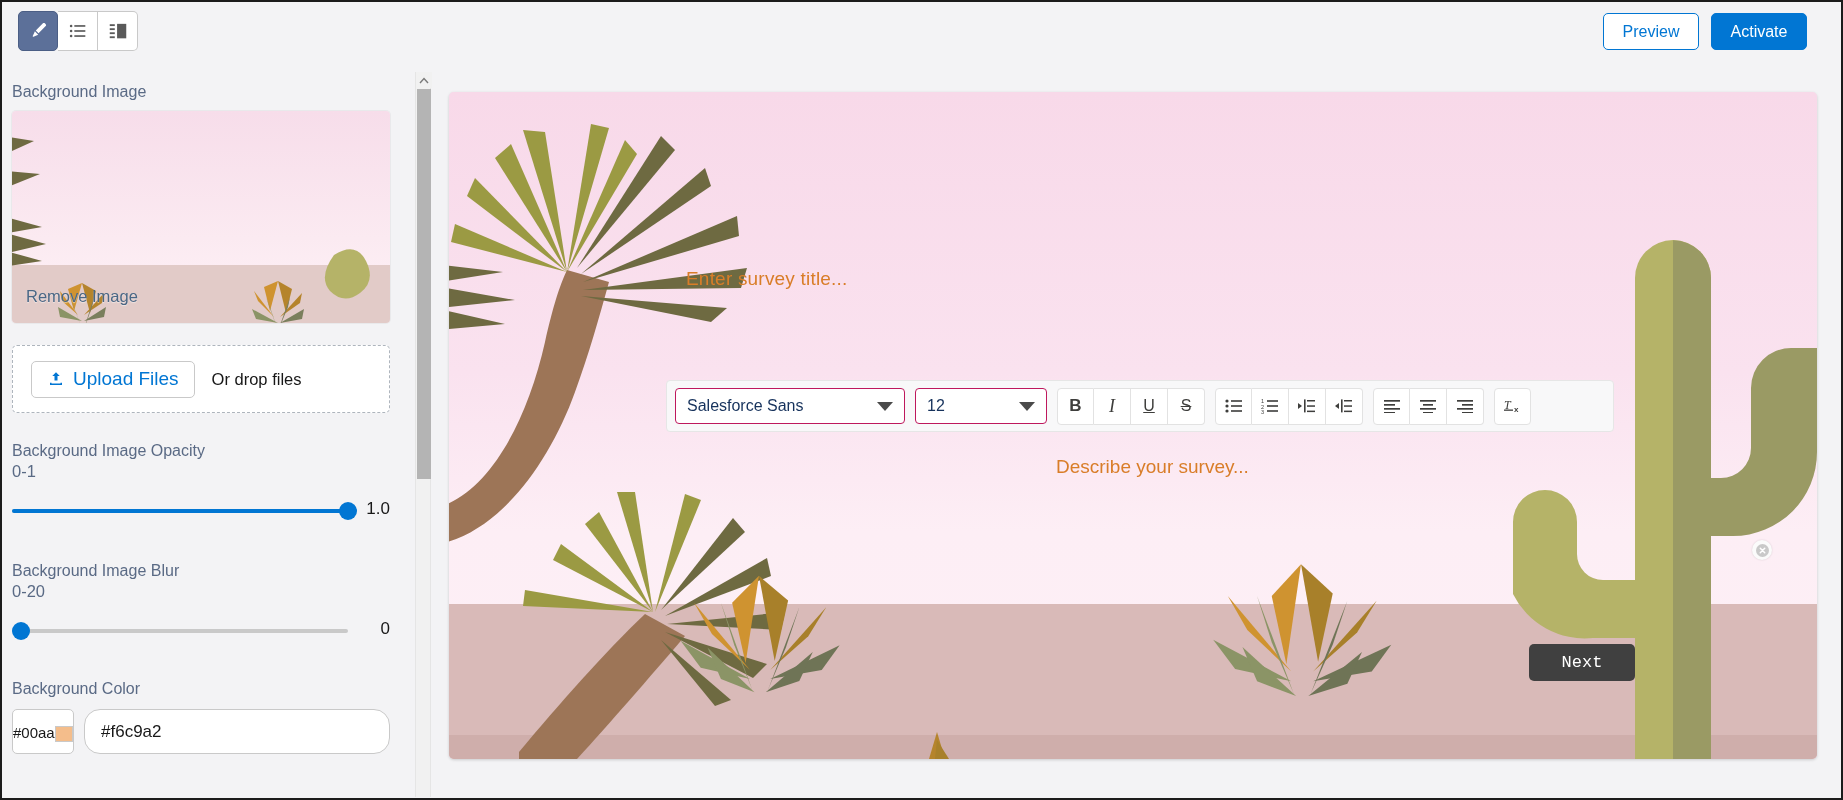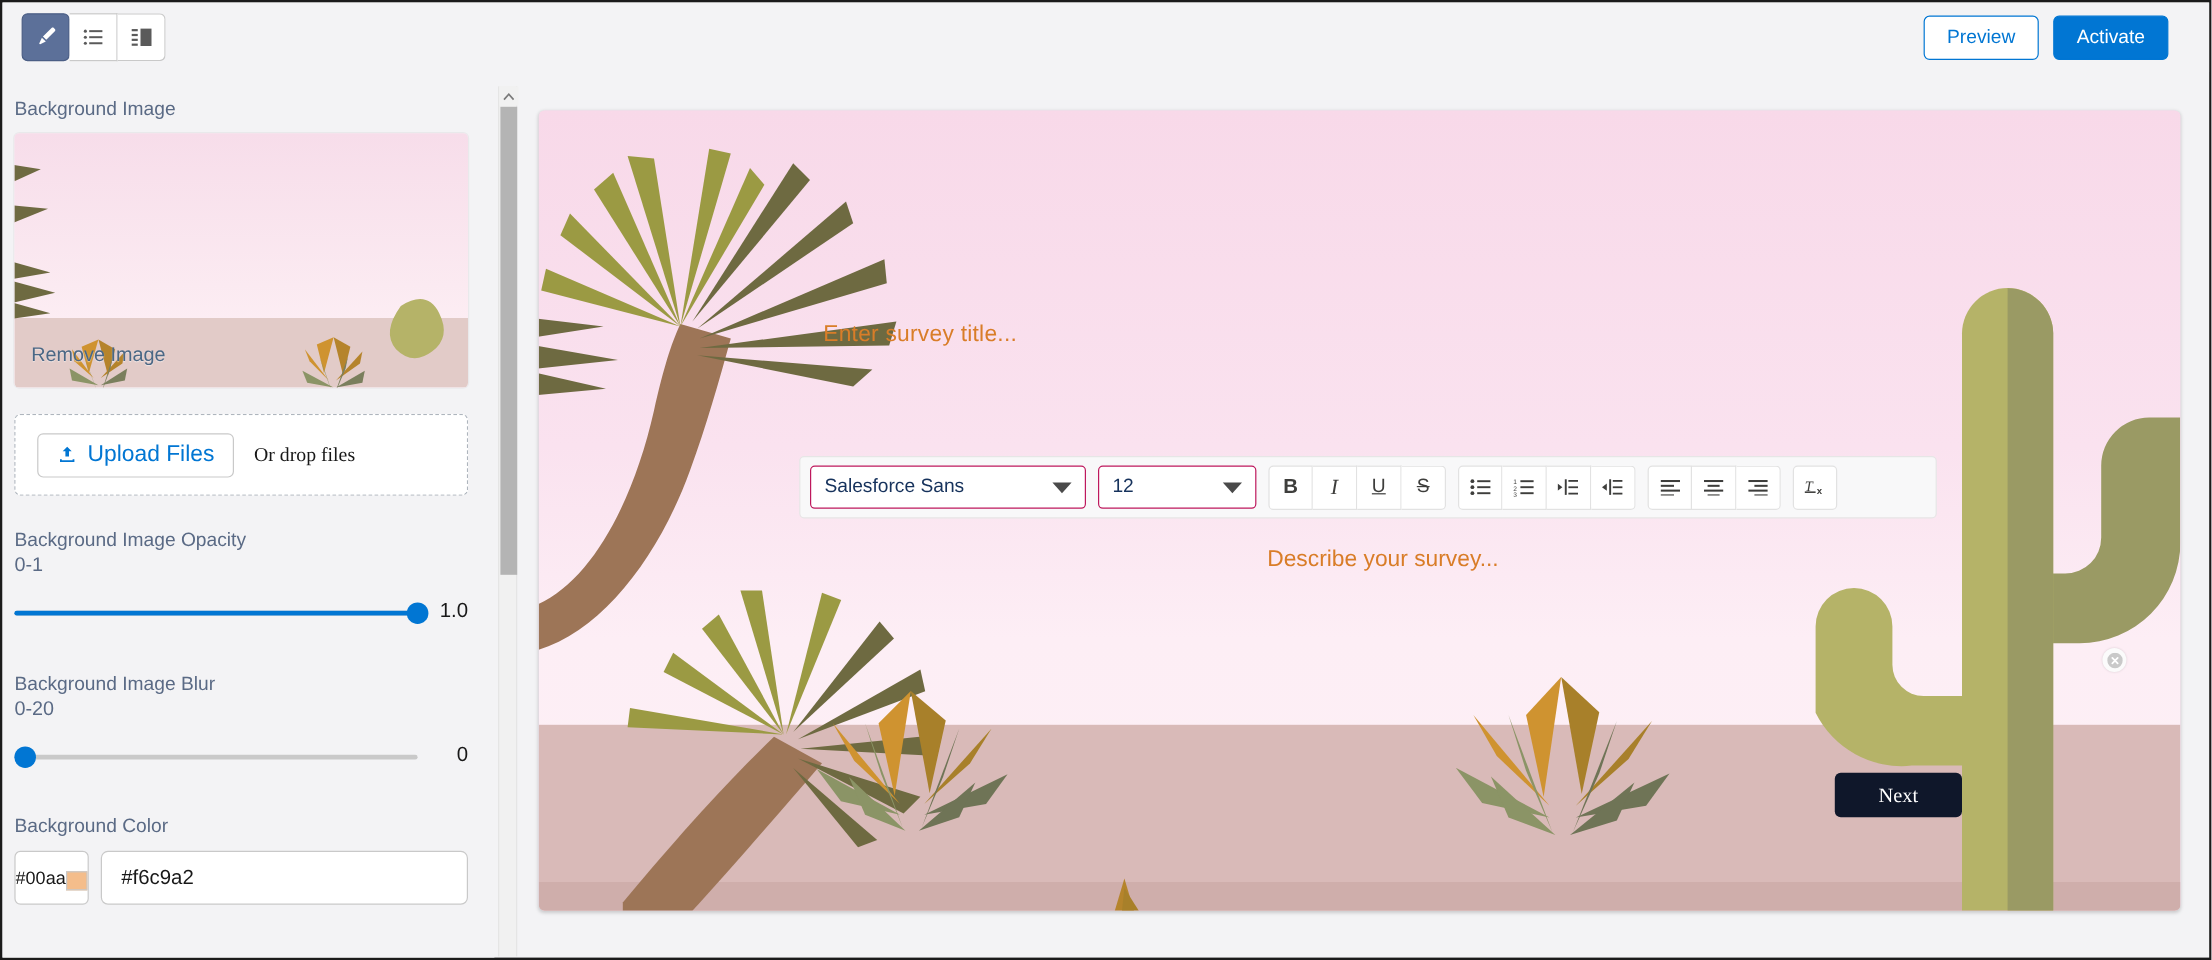--- a/index.html
+++ b/index.html
@@ -86,21 +86,21 @@
     margin:22px 10px 0 10px; width:378px; height:68px;
     border:1px dashed #aeb5bd; border-radius:5px;
     background:#ffffff;
     display:flex; align-items:center; padding-left:18px; gap:17px;
   }
   .upload-btn {
     height:37px; padding:0 15px; display:inline-flex; align-items:center; gap:8px;
     border:1px solid #c9c9c9; border-radius:5px; background:#fff;
     color:#0176d3; font-size:19px; cursor:pointer;
   }
-  .drop-text { color:#181818; font-size:16.5px;font-family:Liberation Serif, serif; }
+  .drop-text { color:#181818; font-size:16.5px; }
 
   
   .slider-block { margin-top:28px; }
   .slider-row { position:relative; height:46px; margin:6px 10px 0 10px; width:378px; }
   .slider-track {
     position:absolute; left:0; right:42px; top:22px; height:4px;
     background:#c9c9c9; border-radius:2px;
   }
   .slider-fill { position:absolute; left:0; top:22px; height:4px; background:#0176d3; border-radius:2px; }
   .slider-thumb {
@@ -114,21 +114,21 @@
 
   
   .color-row { margin:10px 10px 0 10px; display:flex; align-items:stretch; gap:10px; width:378px; }
   .swatch-btn {
     width:62px; height:45px; background:#fff; border:1px solid #c9c9c9; border-radius:5px;
     display:flex; flex-direction:row; align-items:center; justify-content:center;
     font-size:15px; color:#181818; overflow:hidden; cursor:pointer; padding-top:2px;
   }
   .swatch-chip { width:46px; height:16px; background:#f4bd8b; border:1px solid #c9c9c9; margin-top:3px; }
   .color-input {
-    flex:1; height:45px; background:#fff; border:1px solid #c9c9c9; border-radius:6px;
+    flex:1; height:45px; background:#fff; border:1px solid #c9c9c9; border-radius:16px;
     font-size:17px; color:#181818; padding:0 16px; font-family:"Liberation Sans", sans-serif;
   }
 
   
   .panel-scroll {
     position:absolute; left:413px; top:70px; width:16px; height:725px;
     background:#f1f1f1; border-left:1px solid #e5e5e5; border-right:1px solid #e5e5e5;
   }
   .ps-arrow {
     position:absolute; left:0; top:0; width:16px; height:16px;
@@ -193,22 +193,22 @@
     position:absolute; left:607px; top:364px;
     color:#d97d28; font-size:19px;
   }
   .close-chip {
     position:absolute; left:1303px; top:448px; width:20px; height:20px;
     border-radius:50%; background:#fbfbfb; display:flex; align-items:center; justify-content:center;
     cursor:pointer; box-shadow:0 0 2px rgba(0,0,0,.15);
   }
   .next-btn {
     position:absolute; left:1080px; top:552px; width:106px; height:37px;
-    background:#0f172a; color:#ffffff; border:none; border-radius:5px;
-    font-size:17px; cursor:pointer; font-family:Liberation Serif, serif;
+    background:#404040; color:#ffffff; border:none; border-radius:5px;
+    font-size:17px; cursor:pointer; font-family:Liberation Mono, monospace;
   }
 </style>
 </head>
 <body>
 
 <div id="app">
 
   <div class="topbar">
 
     <div class="view-toggle">

